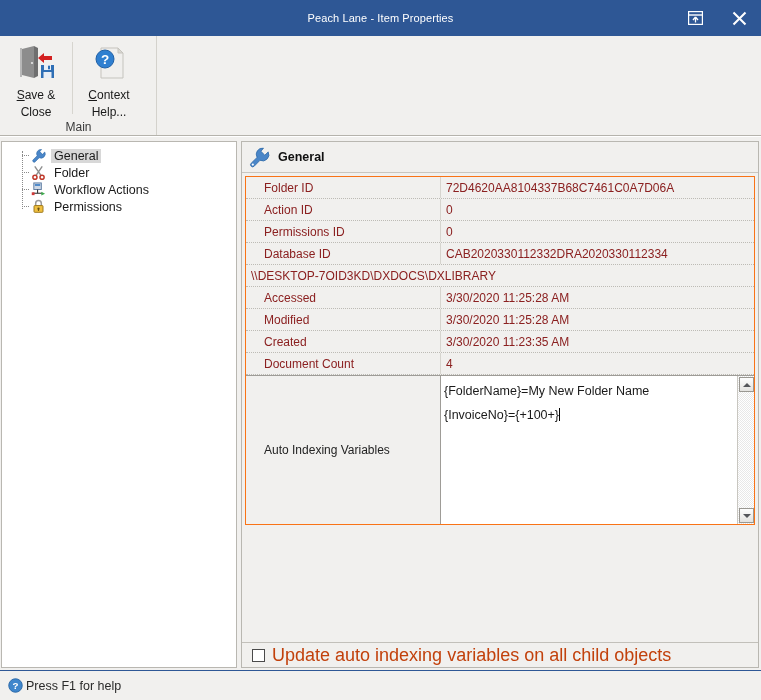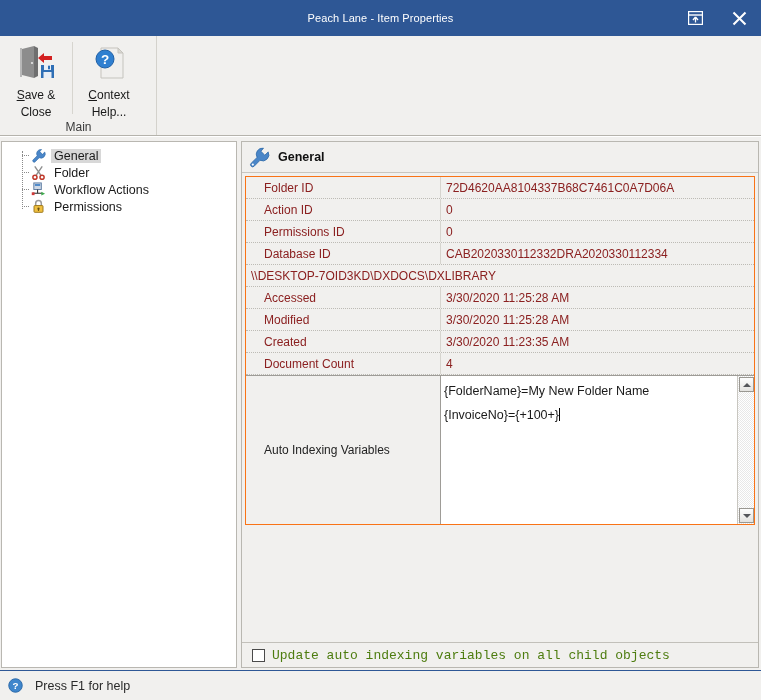--- a/index.html
+++ b/index.html
@@ -338,42 +338,41 @@
   }
   .cbox {
     width: 13px; height: 13px;
     border: 1px solid #4a4a4a;
     background: #ffffff;
     box-sizing: border-box;
     flex: none;
     cursor: default;
   }
   .cb-label {
-    font-size: 13px;
-    color: #4d7c0f;
+    font-size: 18px;
+    color: #c2410c;
     margin-left: 7px;
-    font-family: Liberation Mono, monospace;
   }
 
   
   .statusbar {
     position: absolute;
     left: 0; bottom: 0;
     width: 761px; height: 30px;
     background: #f1f0ee;
     border-top: 1px solid #2e5795;
     display: flex;
     align-items: center;
     padding-left: 8px;
     box-sizing: border-box;
   }
   .status-text {
     font-size: 12.5px;
     color: #2a2a2a;
-    margin-left: 12px;
+    margin-left: 3px;
   }
 </style>
 </head>
 <body>
 
 <div class="titlebar">
   <span class="titlebar-text">Peach Lane - Item Properties</span>
   <div class="title-buttons">
     <div class="title-btn">
       <svg width="15" height="14" viewBox="0 0 15 14">

